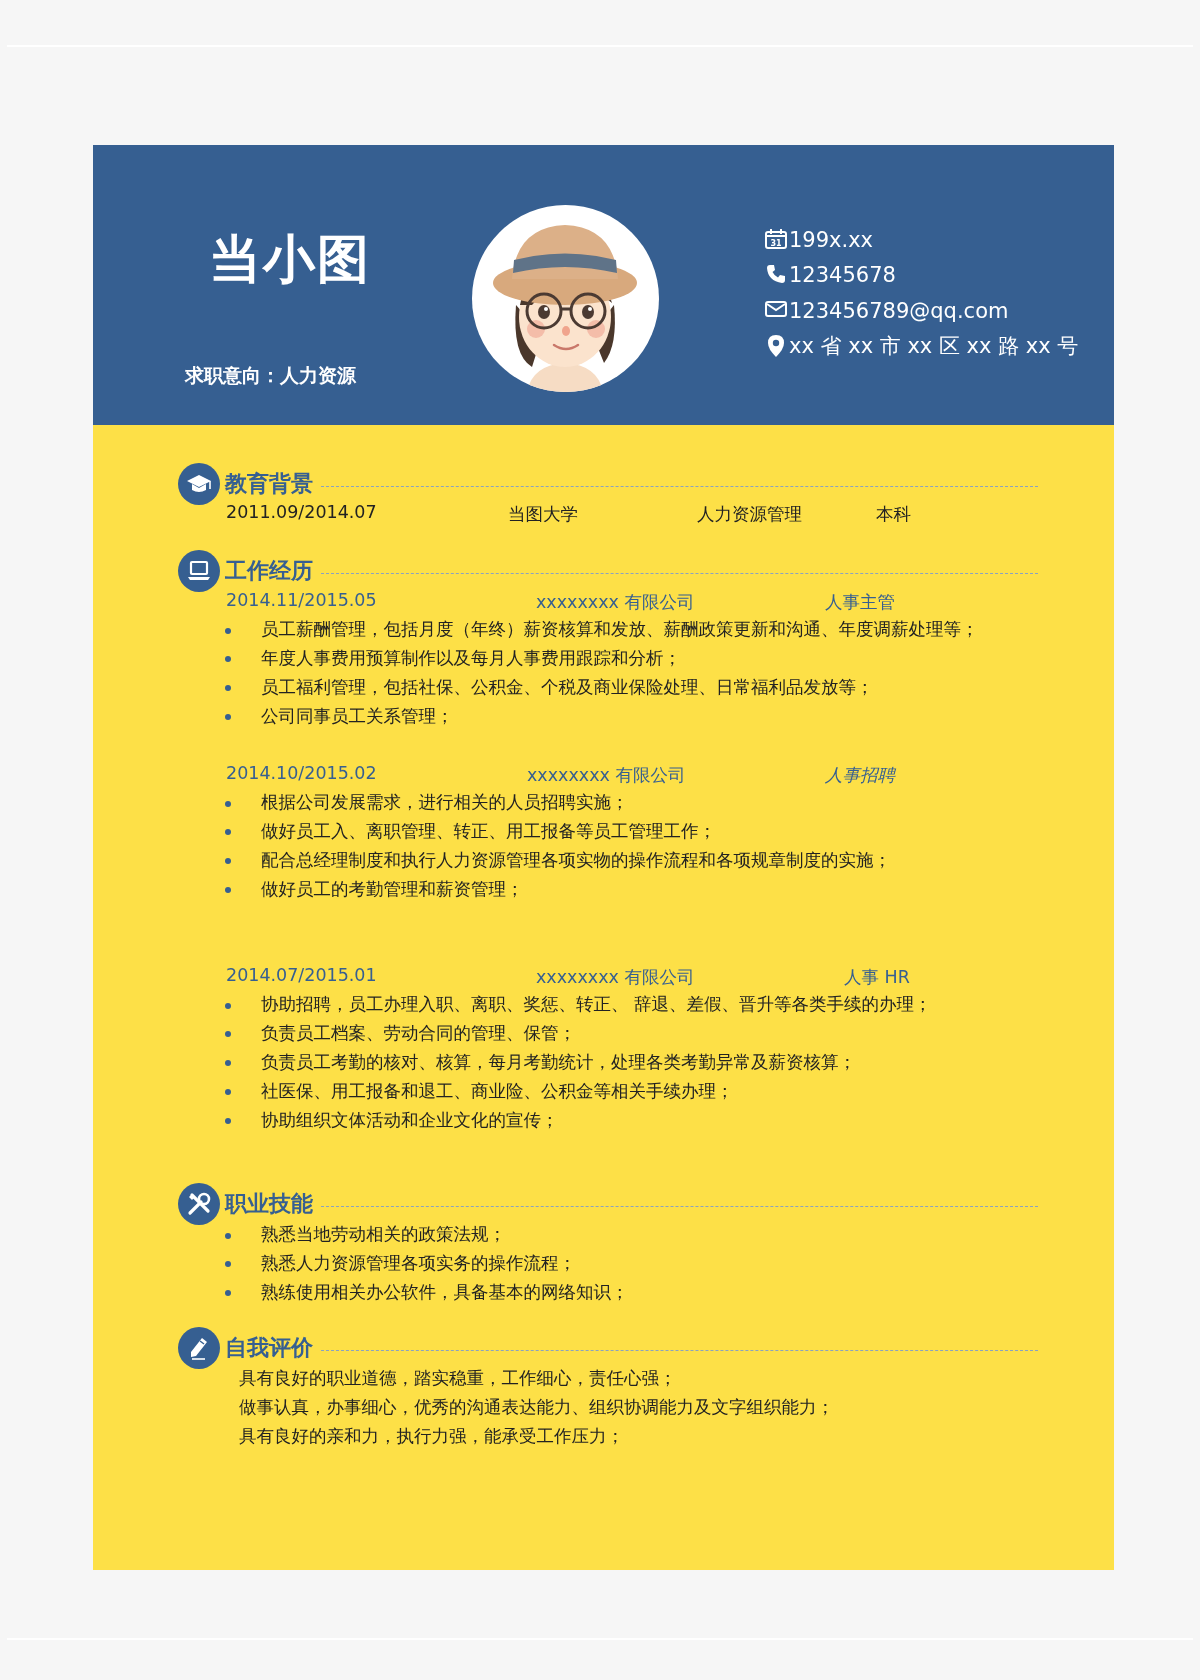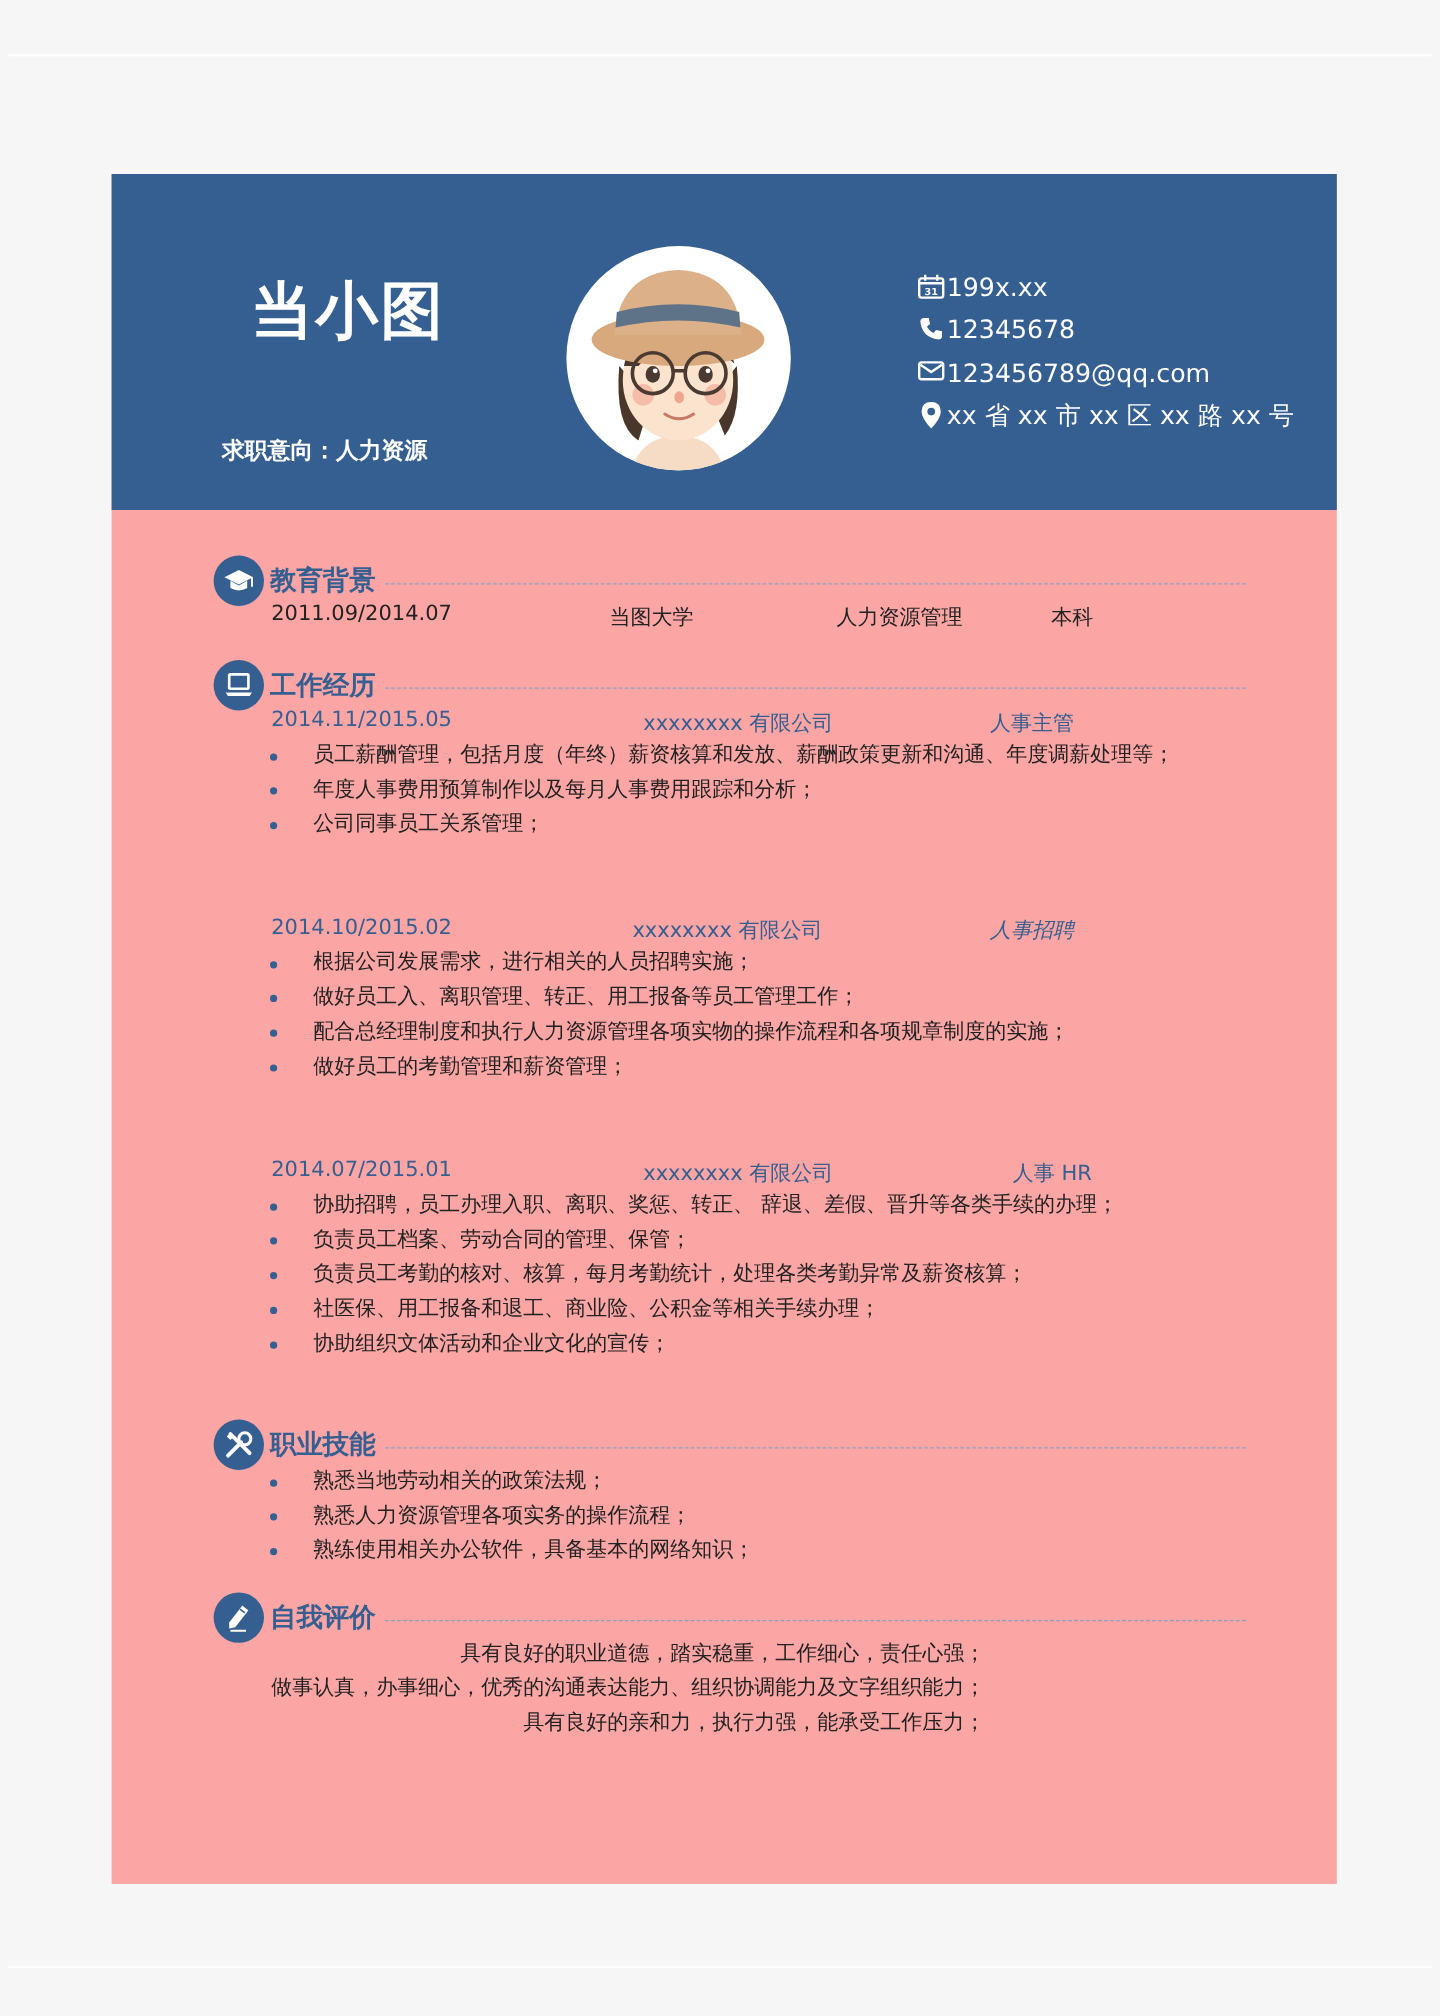--- a/index.html
+++ b/index.html
@@ -2,21 +2,21 @@
 <html><head>
   <meta charset="utf-8">
   <style>
     * { margin: 0; padding: 0; box-sizing: border-box; }
     html, body { width: 1200px; height: 1680px; background: #f6f6f6; overflow: hidden; }
     body { font-family: "DejaVu Sans", "Liberation Sans", sans-serif; position: relative; }
     .rule { position: absolute; left: 7px; width: 1186px; height: 2px; background: #ffffff; }
     .rule.top { top: 45px; }
     .rule.bottom { top: 1638px; }
 
-    .paper { position: absolute; left: 93px; top: 145px; width: 1021px; height: 1425px; background: #fca5a5; }
+    .paper { position: absolute; left: 93px; top: 145px; width: 1021px; height: 1425px; background: #fde047; }
     .header { position: absolute; left: 0; top: 0; width: 1021px; height: 280px; background: #365f91; }
     .name { position: absolute; left: 112px; top: 80px; width: 170px; text-align: center;
             font-size: 52px; font-weight: bold; color: #ffffff; letter-spacing: 2px; }
     .intent { position: absolute; left: 92px; top: 178px; font-size: 19px; font-weight: bold; color: #ffffff; white-space: nowrap; margin-top: 40px; }
     .avatar { position: absolute; left: 379px; top: 60px; width: 187px; height: 187px; border-radius: 50%;
               background: #ffffff; overflow: hidden; }
     .contacts { position: absolute; left: 670px; top: 77px; }
     .contact { display: flex; align-items: center; height: 35.5px; color: #ffffff; font-size: 21px; white-space: nowrap; }
     .contact .ic { width: 26px; height: 24px; margin-right: 0; display: flex; align-items: flex-start; justify-content: center; }
     .contact svg { display: block; }
@@ -25,21 +25,21 @@
     .badge { width: 42px; height: 42px; border-radius: 50%; background: #365f91; display: flex; align-items: center; justify-content: center; flex: 0 0 auto; }
     .sec-label { font-size: 22px; font-weight: bold; color: #365f91; margin-left: 5px; white-space: nowrap; }
     .dash { flex: 1; height: 0; border-top: 1.5px dashed #8aa2c0; margin-left: 8px; margin-top: 4px; }
 
     .row { position: absolute; font-size: 17.5px; white-space: nowrap; }
     .dark { color: #222222; }
     .blue { color: #365f91; }
     .bullets { position: absolute; left: 132px; list-style: none; }
     .bullets li { position: relative; height: 28.9px; line-height: 28.9px; font-size: 17.5px; color: #222222; padding-left: 36px; white-space: nowrap; }
     .bullets li::before { content: ""; position: absolute; left: 0; top: 12.5px; width: 6px; height: 6px; border-radius: 50%; background: #365f91; }
-    .plain { position: absolute; left: 133px; text-align: right; }
+    .plain { position: absolute; left: 146px; }
     .plain div { height: 28.9px; line-height: 28.9px; font-size: 17.5px; color: #222222; white-space: nowrap; }
   </style>
 </head>
 <body>
 
 <div class="rule top"></div>
 <div class="rule bottom"></div>
 
 <div class="paper">
 
@@ -151,20 +151,21 @@
     <span class="sec-label">工作经历</span>
     <span class="dash"></span>
   </div>
 
   <div class="row blue" style="left:133px; top:445px;">2014.11/2015.05</div>
   <div class="row blue" style="left:443px; top:445px;">xxxxxxxx 有限公司</div>
   <div class="row blue" style="left:732px; top:445px;">人事主管</div>
   <ul class="bullets" style="top:470px;">
     <li>员工薪酬管理，包括月度（年终）薪资核算和发放、薪酬政策更新和沟通、年度调薪处理等；</li>
     <li>年度人事费用预算制作以及每月人事费用跟踪和分析；</li>
+    <li>员工福利管理，包括社保、公积金、个税及商业保险处理、日常福利品发放等；</li>
     <li>公司同事员工关系管理；</li>
   </ul>
 
   <div class="row blue" style="left:133px; top:618px;">2014.10/2015.02</div>
   <div class="row blue" style="left:434px; top:618px;">xxxxxxxx 有限公司</div>
   <div class="row blue" style="left:732px; top:618px;font-style:italic;">人事招聘</div>
   <ul class="bullets" style="top:643px;">
     <li>根据公司发展需求，进行相关的人员招聘实施；</li>
     <li>做好员工入、离职管理、转正、用工报备等员工管理工作；</li>
     <li>配合总经理制度和执行人力资源管理各项实物的操作流程和各项规章制度的实施；</li>

